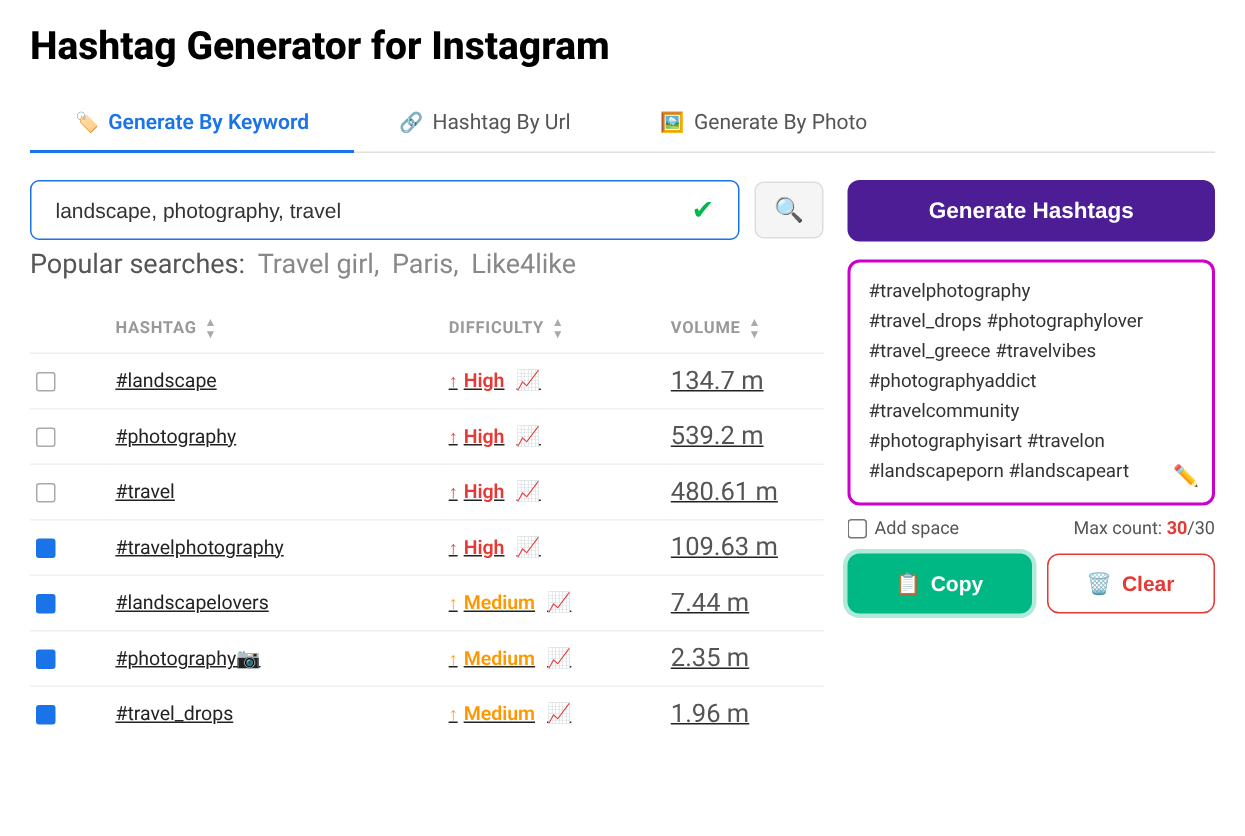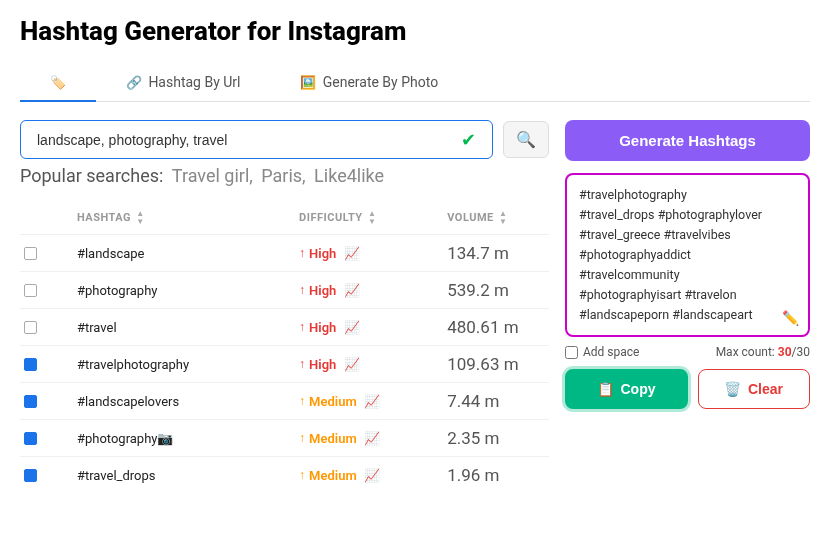--- a/index.html
+++ b/index.html
@@ -82,21 +82,21 @@
       font-size: 18px;
       color: #555;
       margin-bottom: 16px;
     }
     .popular a {
       color: #888;
       text-decoration: none;
       margin-left: 4px;
     }
     .generate-btn {
-      background: #8b5cf6;
+      background: #4c1d95;
       color: #fff;
       border: none;
       border-radius: 8px;
       padding: 12px 20px;
       font-size: 15px;
       font-weight: 600;
       cursor: pointer;
       width: 100%;
       margin-bottom: 12px;
     }
@@ -112,20 +112,21 @@
       font-weight: 700;
       letter-spacing: 0.5px;
       padding: 8px 4px;
       border-bottom: 1px solid #eee;
     }
     .hashtag-table th.sortable { cursor: pointer; }
     .hashtag-table td {
       padding: 8px 4px;
       border-bottom: 1px solid #f0f0f0;
       vertical-align: middle;
+      text-decoration: underline;
     }
     .hashtag-table tr:last-child td { border-bottom: none; }
     .col-hashtag { width: 42%; }
     .col-diff { width: 28%; }
     .col-vol { width: 20%; }
     .col-check { width: 22px; padding-right: 4px; }
     .diff-high { color: #e53935; font-weight: 600; display: flex; align-items: center; gap: 4px; }
     .diff-medium { color: #ff9800; font-weight: 600; display: flex; align-items: center; gap: 4px; }
     .arrow-up-red { color: #e53935; font-size: 12px; }
     .arrow-up-orange { color: #ff9800; font-size: 12px; }
@@ -210,20 +211,21 @@
     }
   </style>
 </head>
 <body>
 
 <h1>Hashtag Generator for Instagram</h1>
 
 <div class="tabs">
   <div class="tab active">
     <span class="tab-icon">🏷️</span>
+    <span>Generate By Keyword</span>
   </div>
   <div class="tab">
     <span class="tab-icon">🔗</span>
     <span>Hashtag By Url</span>
   </div>
   <div class="tab">
     <span class="tab-icon">🖼️</span>
     <span>Generate By Photo</span>
   </div>
 </div>

